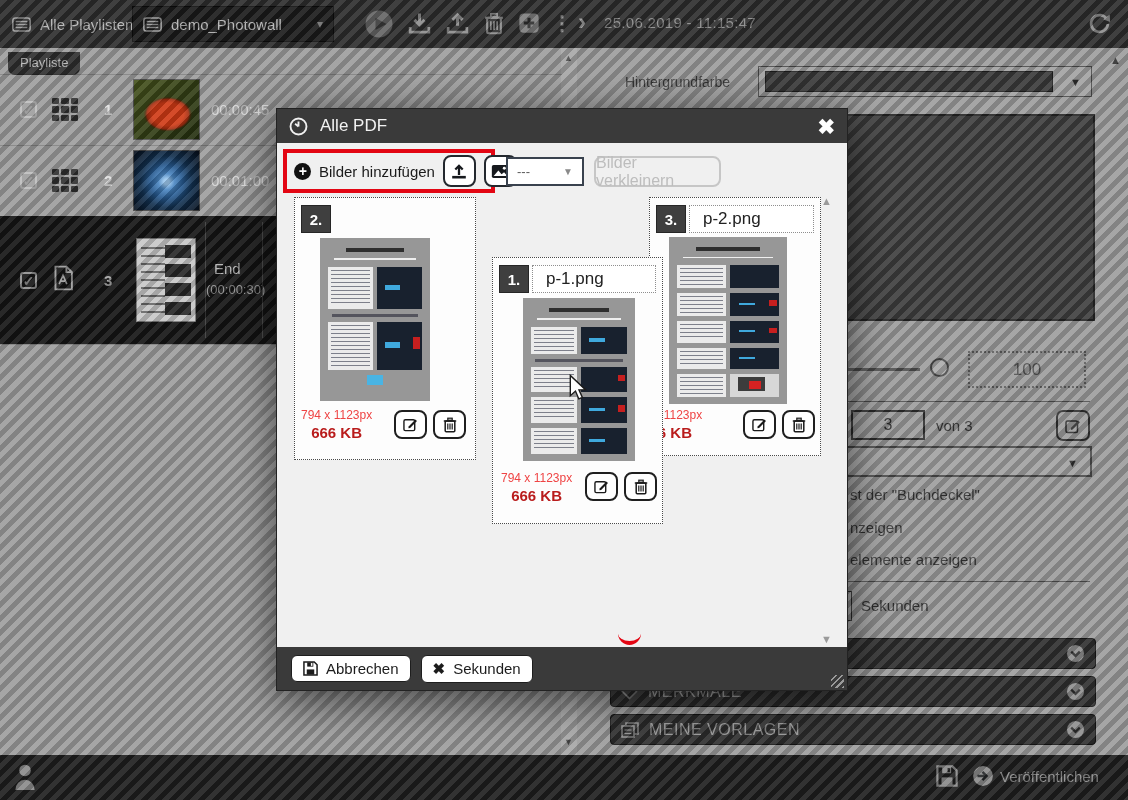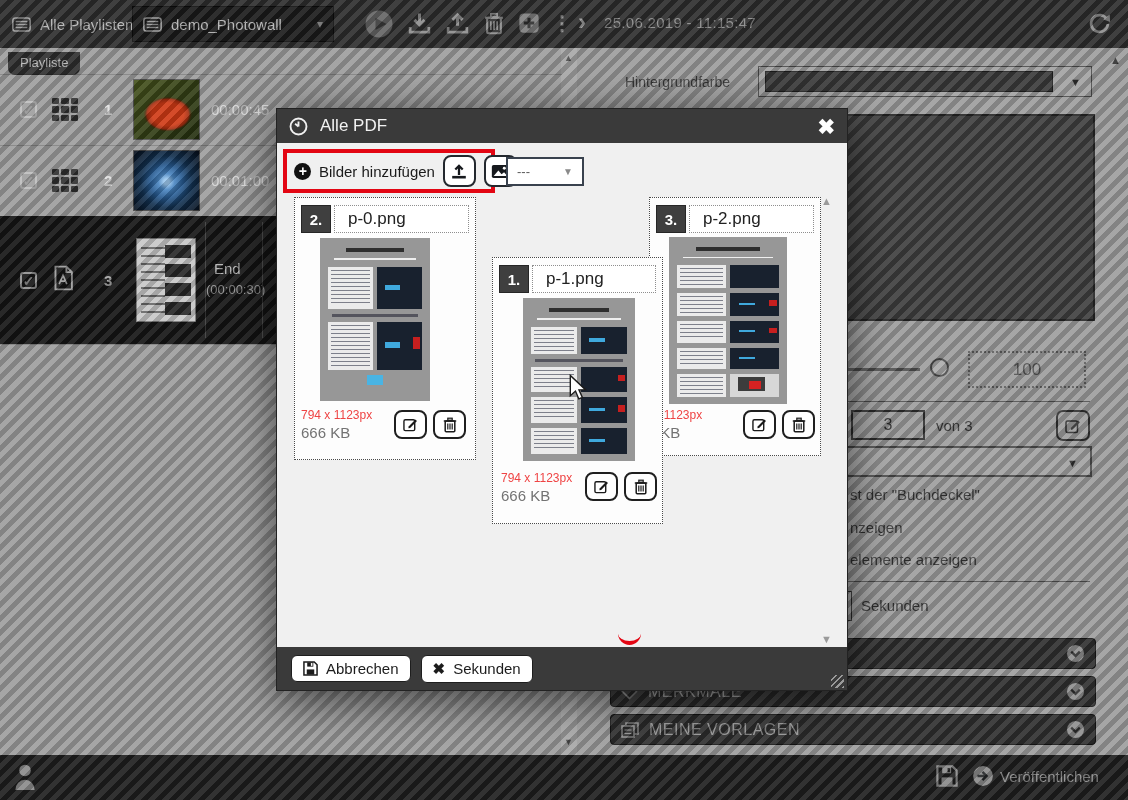--- a/index.html
+++ b/index.html
@@ -114,21 +114,21 @@
 
   
   .page-card{position:absolute;background:#fdfdfd;border:1px dotted #4a4a4a;}
   .card-head{position:absolute;left:6px;top:7px;right:6px;height:28px;display:flex;}
   .order-badge{width:30px;background:#3f3f3f;border:1px solid #262626;color:#fff;font-weight:bold;
                font-size:15px;display:flex;align-items:center;justify-content:center;}
   .name-box{flex:1;margin-left:3px;border:1px dotted #8e8e8e;background:#fff;font-size:17px;color:#222;
             padding:0 0 0 13px;font-family:"Liberation Sans",sans-serif;width:50px;}
   .card-info{position:absolute;line-height:18px;}
   .ci-dim{font-size:12px;color:#ef4444;white-space:nowrap;}
-  .ci-size{font-size:15px;color:#737373;font-weight:normal;white-space:nowrap;}
+  .ci-size{font-size:15px;color:#b91c1c;font-weight:bold;white-space:nowrap;text-align:center;}
   .card-btns{position:absolute;display:flex;gap:6px;}
   .c-btn{width:33px;height:29px;border:2px solid #1f1f1f;border-radius:8px;background:#fff;
          display:flex;align-items:center;justify-content:center;}
 
   
   .pthumb{position:absolute;background:#979797;padding:9px 8px 7px;display:flex;flex-direction:column;gap:5px;}
   .pt-title{height:4px;background:#2e2e2e;width:62%;margin:1px auto 0;}
   .pt-rule{height:2px;background:#efefef;width:88%;margin:1px auto 2px;}
   .pt-row{display:flex;gap:4px;}
   .pt-text{flex:1;background:#ebebeb;position:relative;overflow:hidden;}
@@ -417,20 +417,23 @@
               <path d="M2.5 11.2 L7 6 L10 9.6 L12.4 7.6 L15.5 11.2 z" fill="#fdfdfd"></path>
               <circle cx="12.6" cy="4" r="1.4" fill="#fdfdfd"></circle>
             </svg>
         </span>
       </div>
 
       <div class="m-select">
         <span>---</span>
         <span class="ar">▼</span>
       </div>
+      <div class="m-disbtn">
+        <span>Bilder verkleinern</span>
+      </div>
 
       <span class="scr-ar" style="top:52px;">▲</span>
       <span class="scr-ar" style="top:490px;">▼</span>
       <span class="red-arc"></span>
 
       <div class="page-card" style="left:372px;top:54px;width:172px;height:259px;z-index:1;">
         <div class="card-head">
           <span class="order-badge">3.</span>
           <input class="name-box" readonly="" value="p-2.png" style="">
         </div>
@@ -497,21 +500,20 @@
                 <line x1="7" y1="6.5" x2="7" y2="12.5" stroke="#1a1a1a" stroke-width="1.2"></line>
                 <line x1="9.2" y1="6.5" x2="9.2" y2="12.5" stroke="#1a1a1a" stroke-width="1.2"></line>
               </svg>
           </span>
         </div>
       </div>
 
       <div class="page-card" style="left:17px;top:54px;width:182px;height:263px;z-index:1;">
         <div class="card-head">
           <span class="order-badge">2.</span>
-          <input class="name-box" readonly="" value="p-0.png" style="">
         </div>
         <div class="pthumb" style="left:25px;top:40px;width:110px;height:163px;">
           <i class="pt-title"></i>
             <i class="pt-rule"></i>
           <span class="pt-row" style="height:42px;">
               <span class="pt-text">
                 <i></i>
               </span>
               <span class="pt-shot">
                 <u></u>

